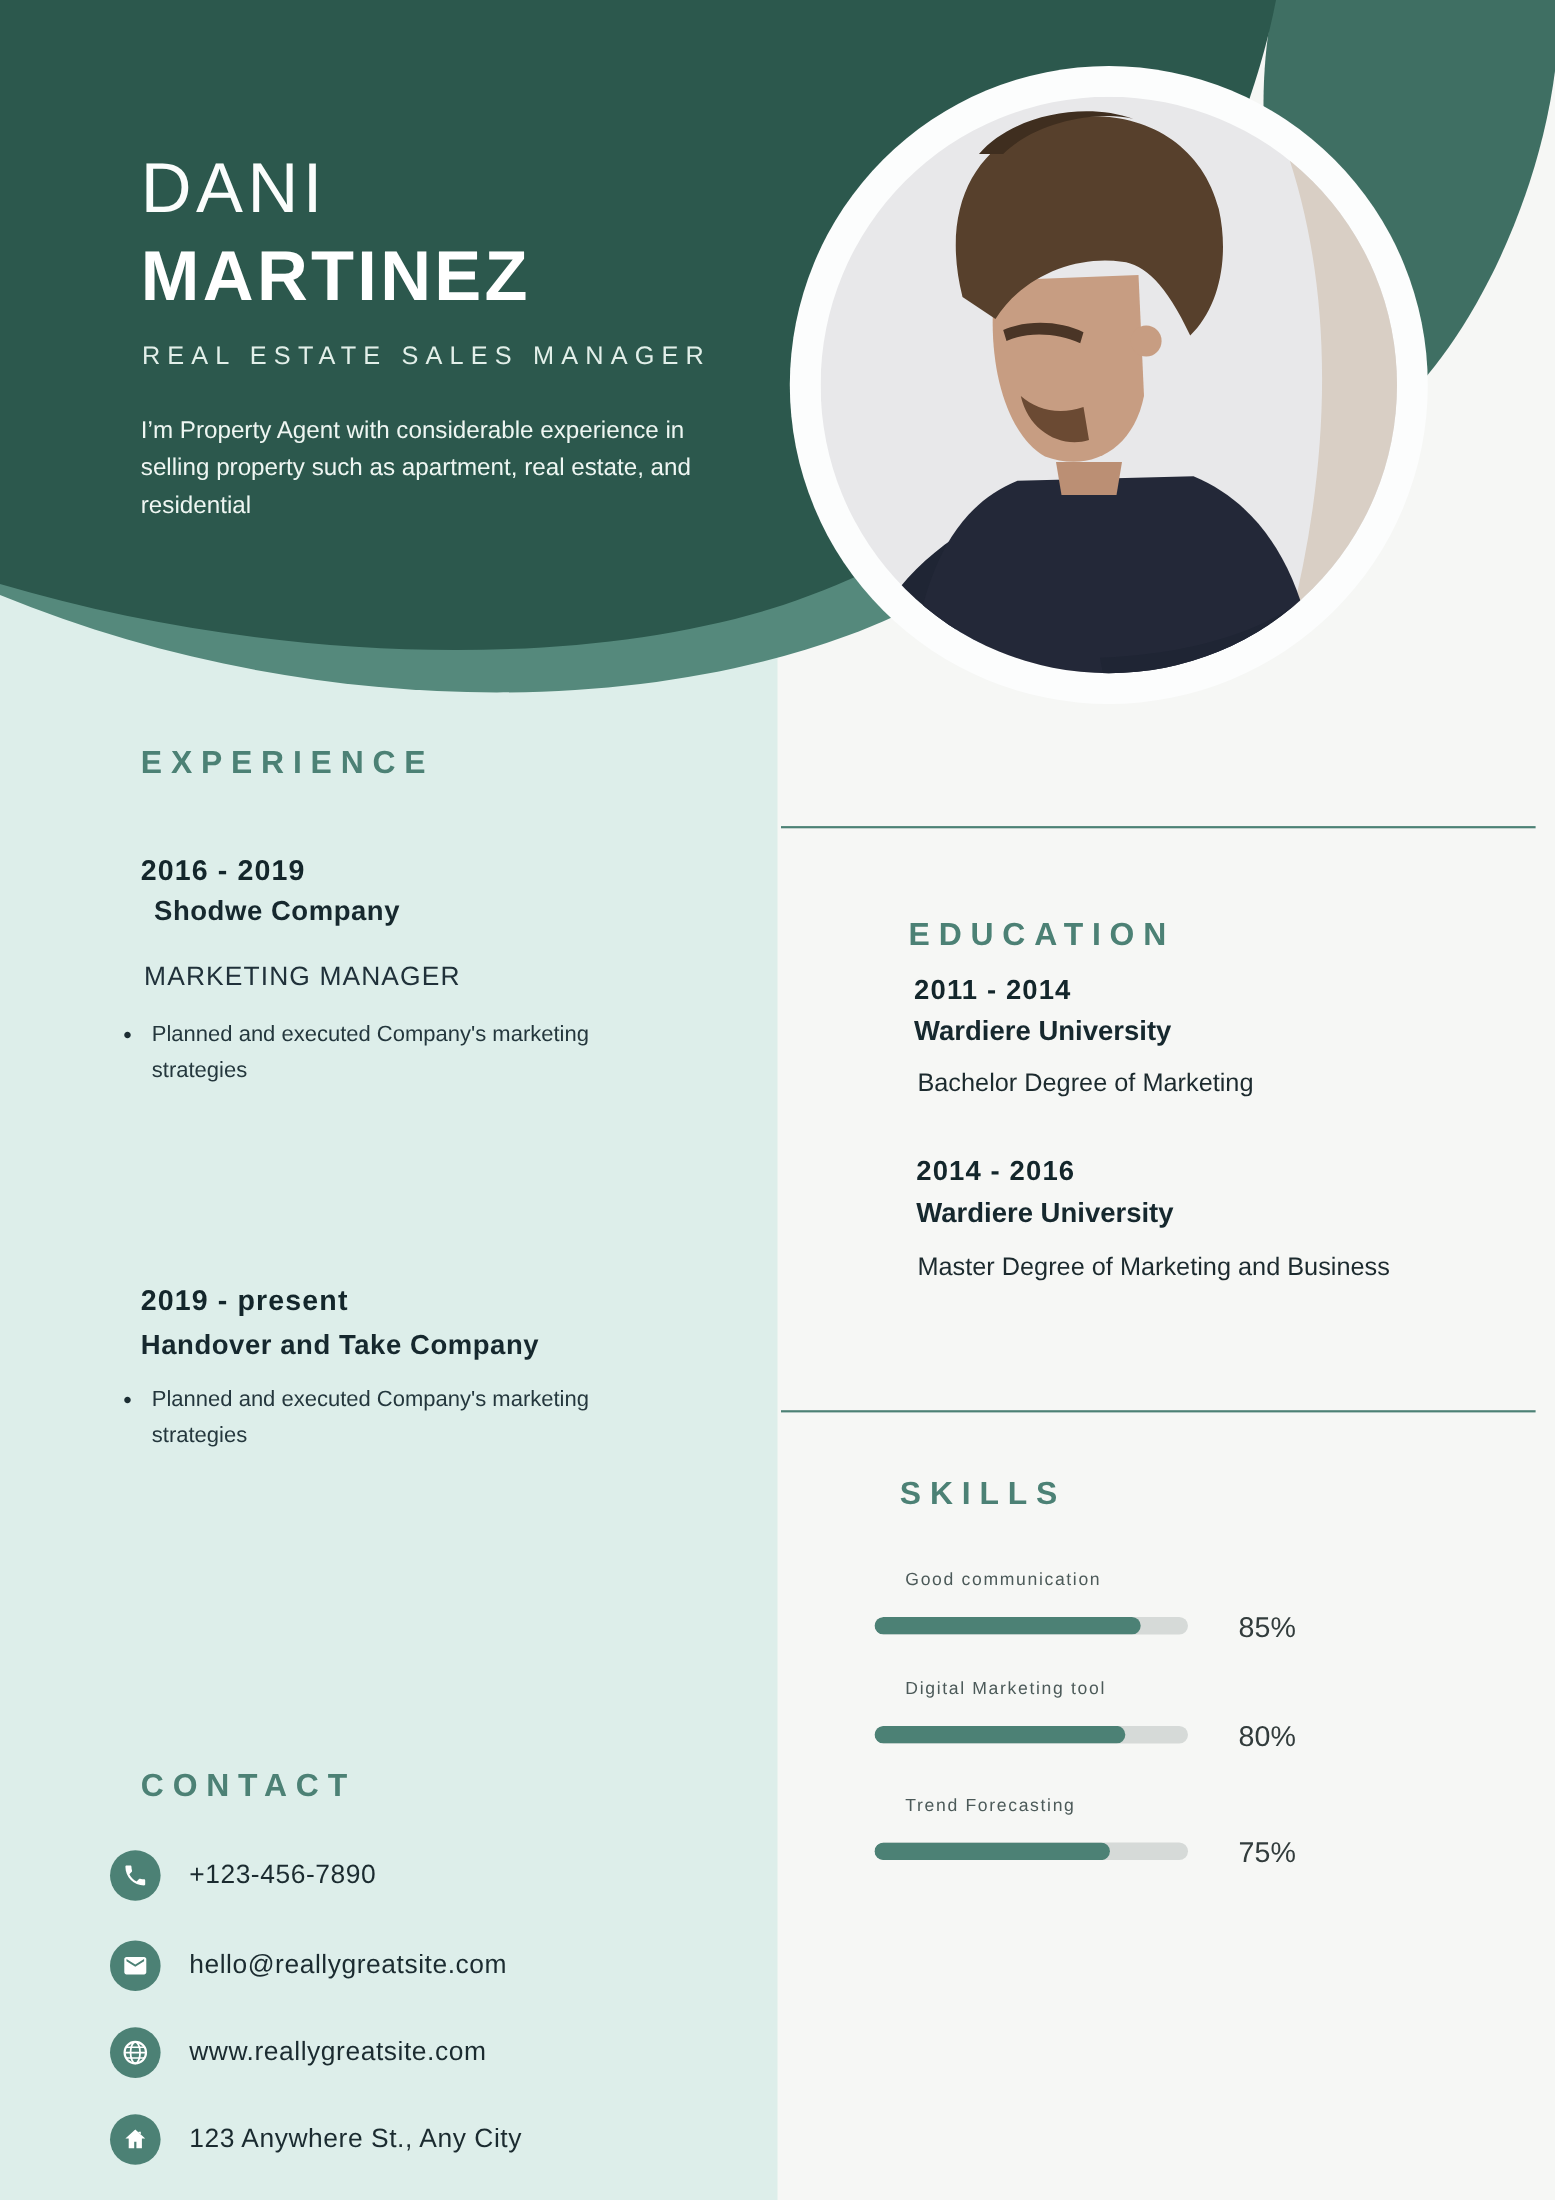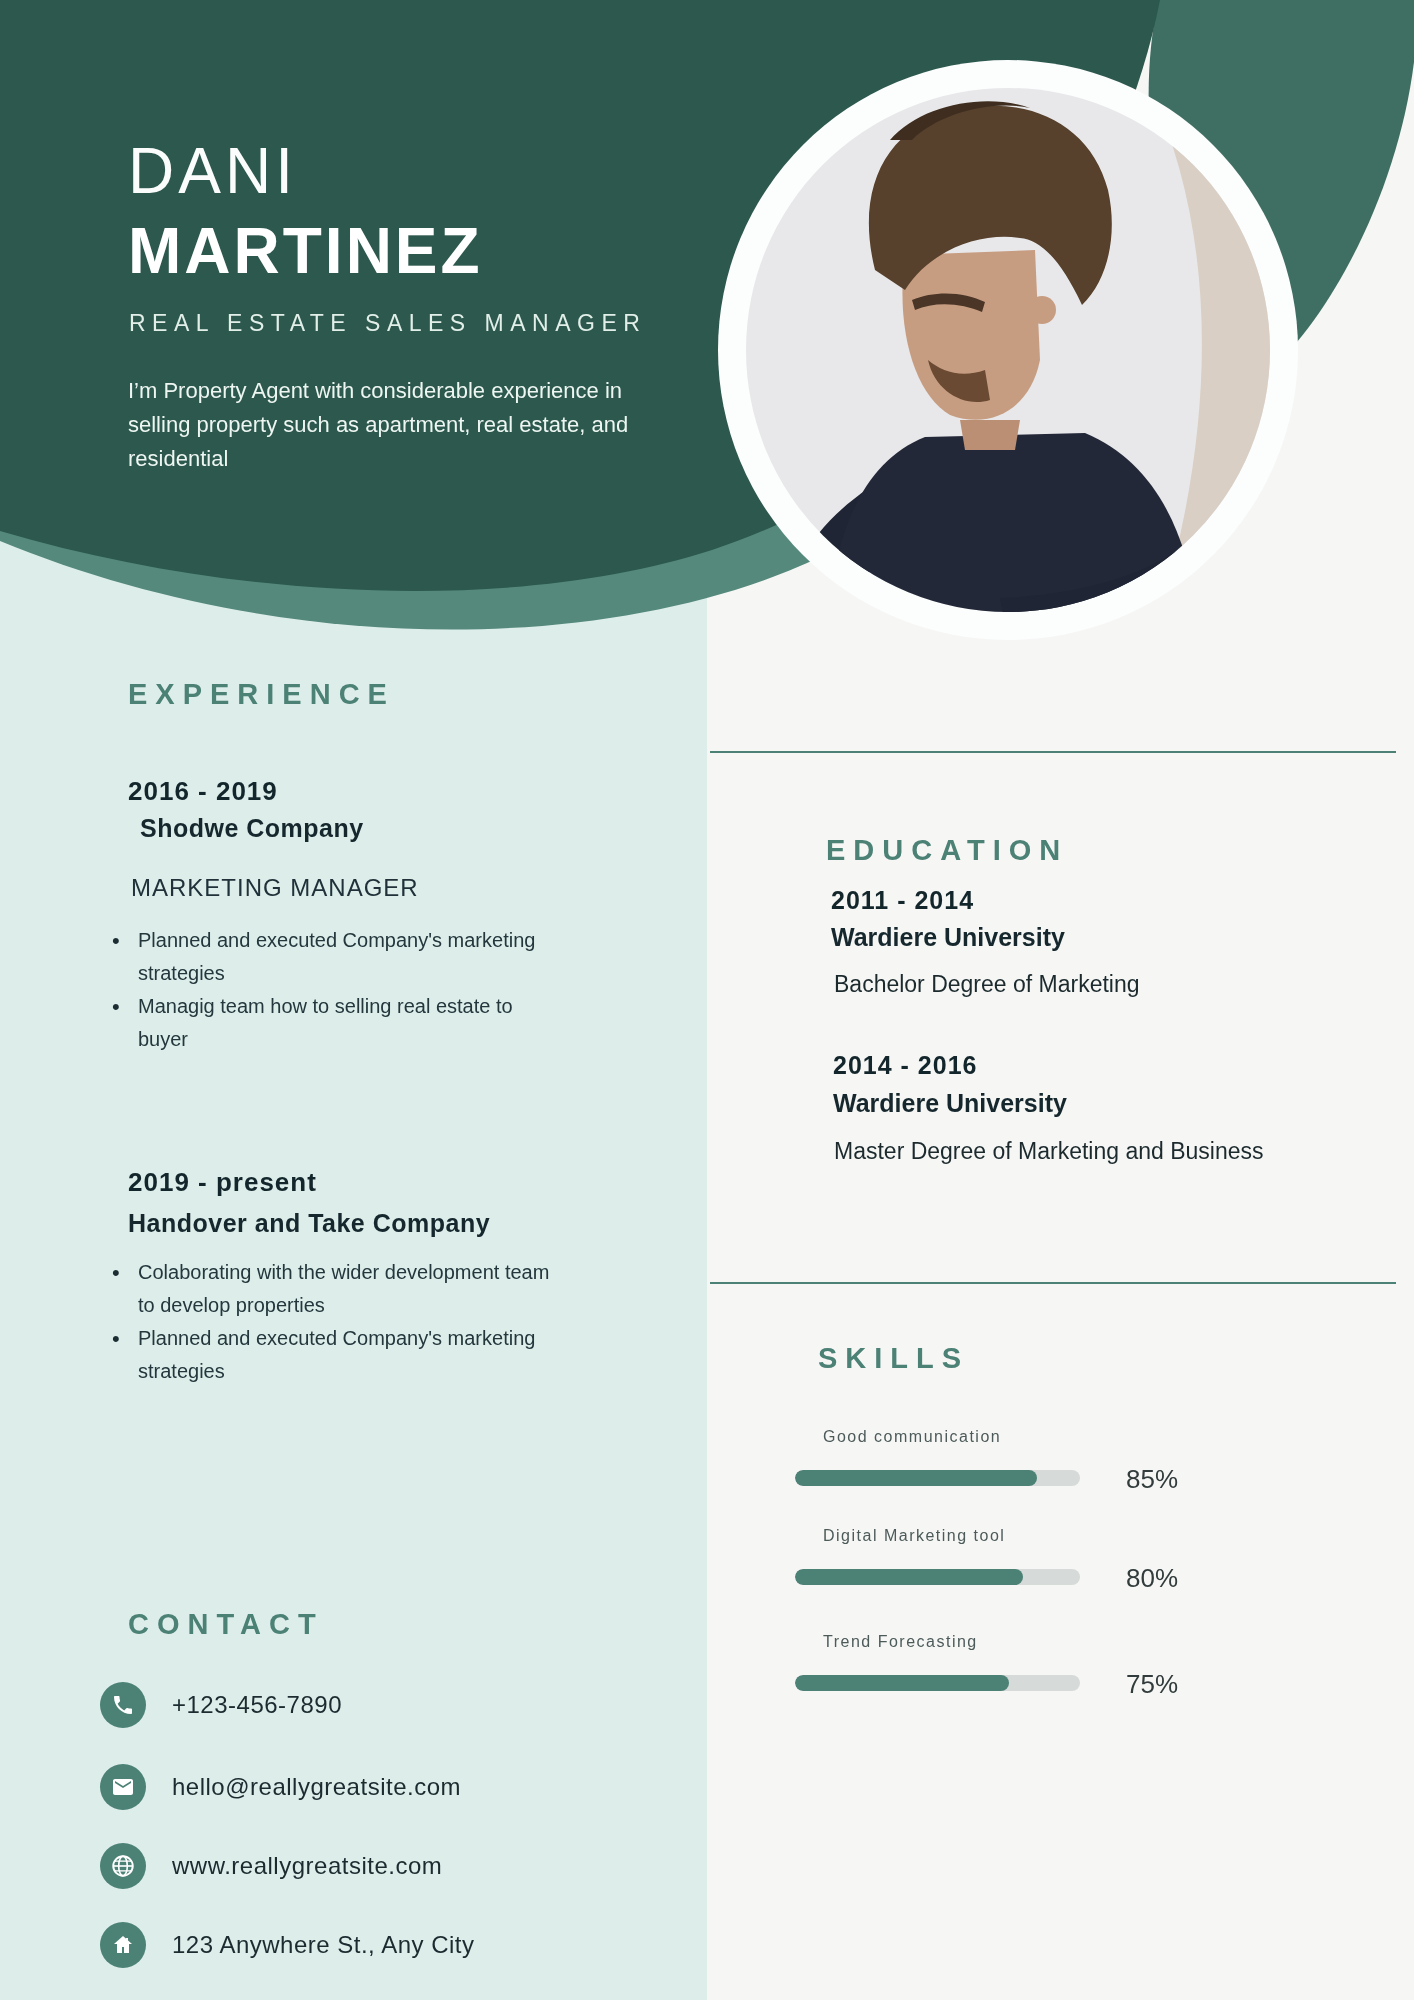--- a/index.html
+++ b/index.html
@@ -110,27 +110,25 @@
 <div class="abs job-title">REAL ESTATE SALES MANAGER</div>
 <div class="abs summary">I’m Property Agent with considerable experience in selling property such as apartment, real estate, and residential</div>
 
 <div class="abs sec-head" style="left:100px;top:678px;">EXPERIENCE</div>
 
 <div class="abs dates" style="left:100px;top:776px;">2016 - 2019</div>
 <div class="abs company" style="left:112px;top:814px;">Shodwe Company</div>
 <div class="abs role" style="left:103px;top:874px;">MARKETING MANAGER</div>
 <ul class="bullets abs" style="left:110px;top:924px;">
   <li>Planned and executed Company's marketing strategies</li>
-  <li>Managig team how to selling real estate to buyer</li>
 </ul>
 
 <div class="abs dates" style="left:100px;top:1167px;">2019 - present</div>
 <div class="abs company" style="left:100px;top:1209px;">Handover and Take Company</div>
 <ul class="bullets abs" style="left:110px;top:1256px;">
-  <li>Colaborating with the wider development team to develop properties</li>
   <li>Planned and executed Company's marketing strategies</li>
 </ul>
 
 <div class="abs sec-head" style="left:100px;top:1608px;">CONTACT</div>
 
 <div class="contact-row" style="left:100px;top:1682px;">
   <span class="contact-icon">
     <svg width="24" height="24" viewBox="0 0 24 24">
         <path fill="#ffffff" d="M6.62 10.79c1.44 2.83 3.76 5.14 6.59 6.59l2.2-2.21c.27-.27.67-.36 1.02-.24 1.12.37 2.33.57 3.57.57.55 0 1 .45 1 1V20c0 .55-.45 1-1 1-9.39 0-17-7.61-17-17 0-.55.45-1 1-1h3.5c.55 0 1 .45 1 1 0 1.25.2 2.45.57 3.57.11.35.03.74-.25 1.02l-2.2 2.2z"></path>
       </svg>

